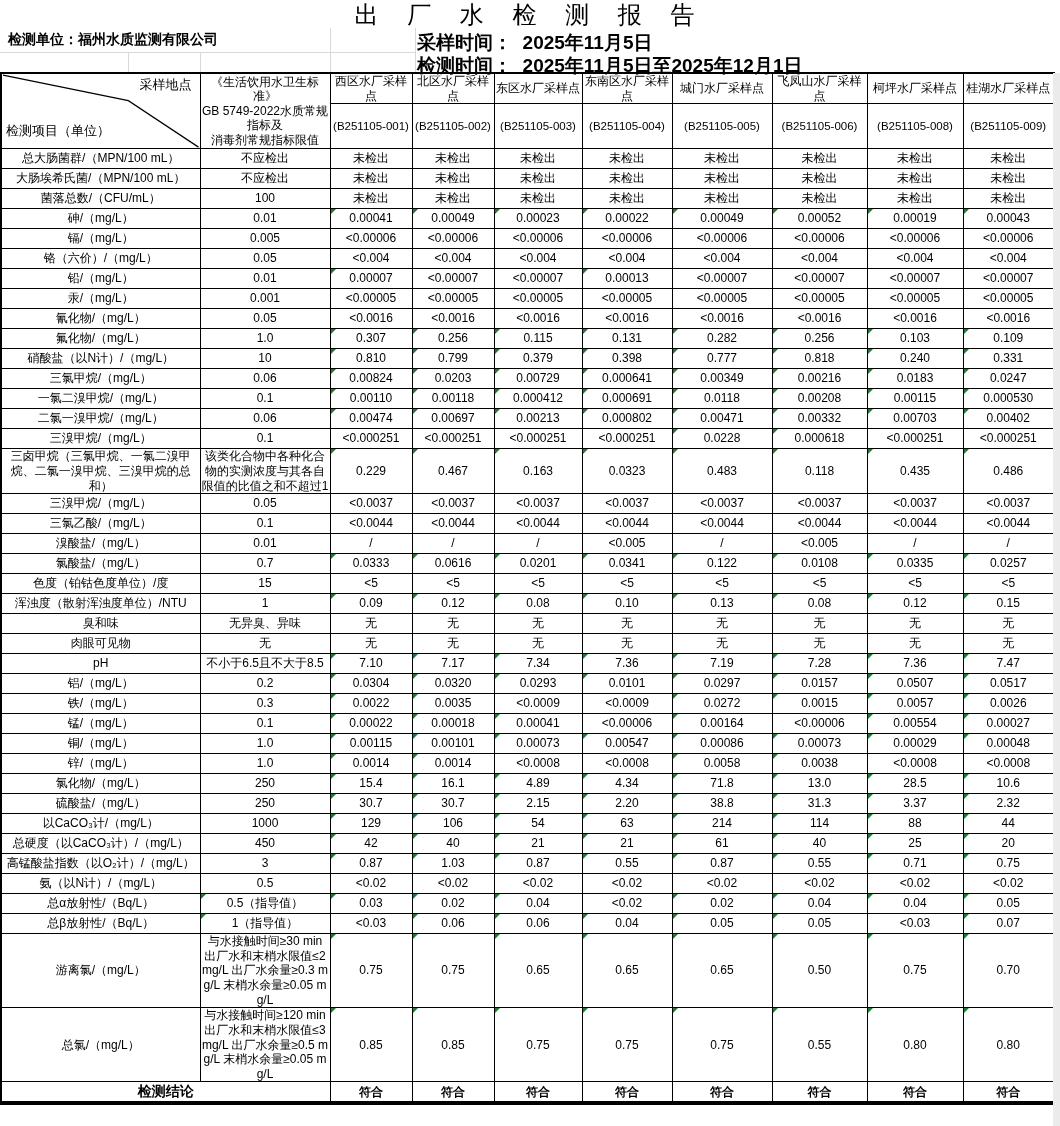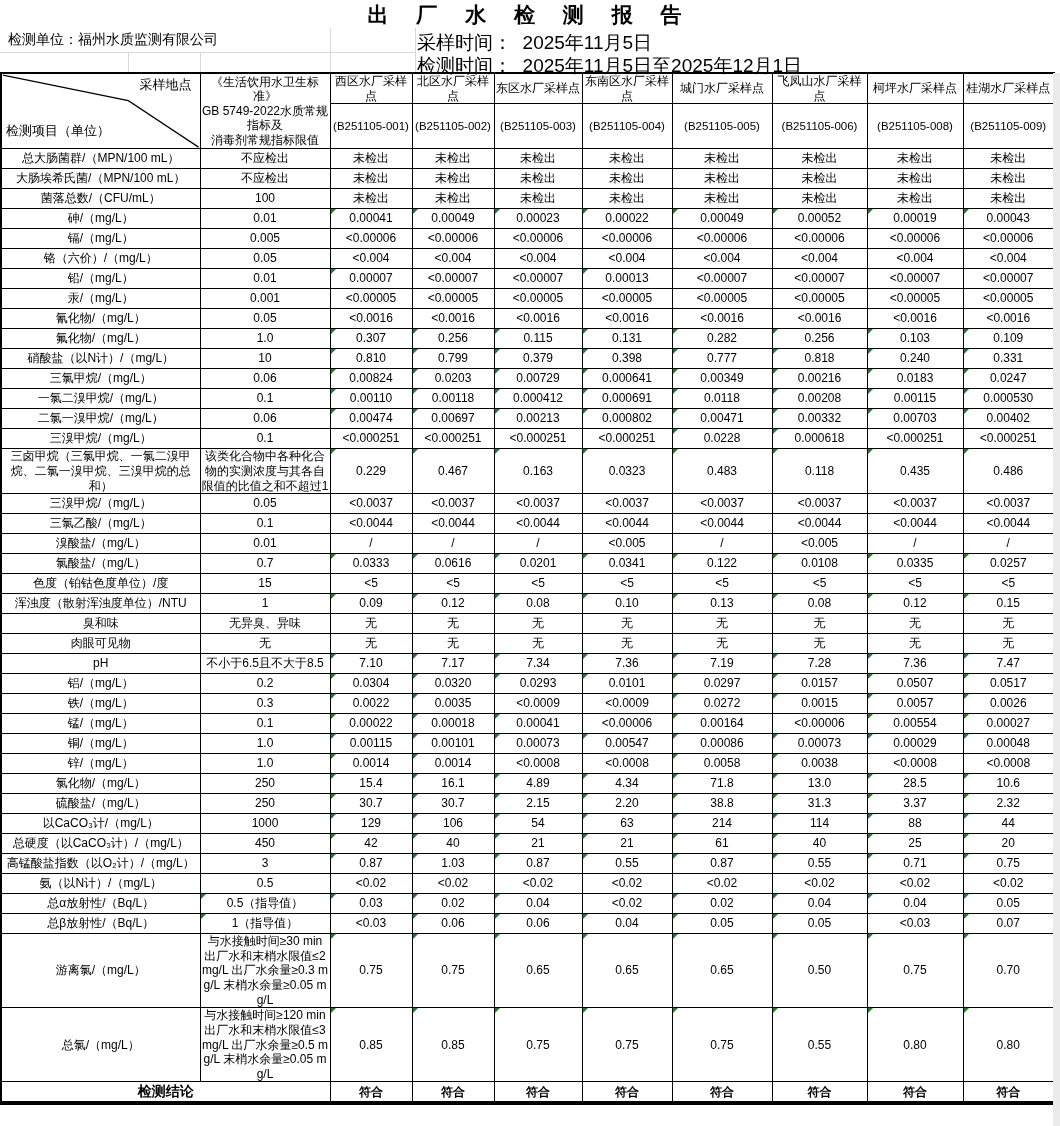--- a/index.html
+++ b/index.html
@@ -1,21 +1,21 @@
 <!DOCTYPE html>
 <html><head>
 <meta charset="utf-8">
 <style>
   html,body { margin:0; padding:0; background:#ffffff; }
   body { width:1060px; font-family:"Liberation Sans","DejaVu Sans",sans-serif; color:#000; }
   .sheet { position:relative; width:1060px; min-height:1126px; background:#fff; }
 
-  .title { height:28px; line-height:30px; text-align:center; font-size:21px; font-weight:bold; letter-spacing:11px; white-space:nowrap; }
-
-  .info-row { position:relative; }
+  .title { height:28px; line-height:30px; text-align:center; font-size:24px; font-weight:normal; letter-spacing:11px; white-space:nowrap; }
+
+  .info-row { position:relative;font-weight:bold; }
   .info1 { height:25px; }
   .info2 { height:19px; }
   .org { position:absolute; left:8px; top:3px; font-size:14px; }
   .time-line { position:absolute; left:417px; top:2px; font-size:19px; white-space:nowrap; }
   .info2 .time-line { top:0px; }
   .vline { position:absolute; top:0; bottom:0; width:1px; background:#d9d9d9; }
   .hline { position:absolute; left:0; height:1px; background:#d9d9d9; }
 
   table.results { border-collapse:collapse; table-layout:fixed; width:1053px; border:2px solid #000; border-bottom:4px solid #000;padding-left:6px; }
   table.results td { border:1px solid #000; text-align:center; vertical-align:middle; font-size:12px; padding:0 1px; height:19px; line-height:1.22; position:relative; overflow:hidden; word-break:break-all; }

